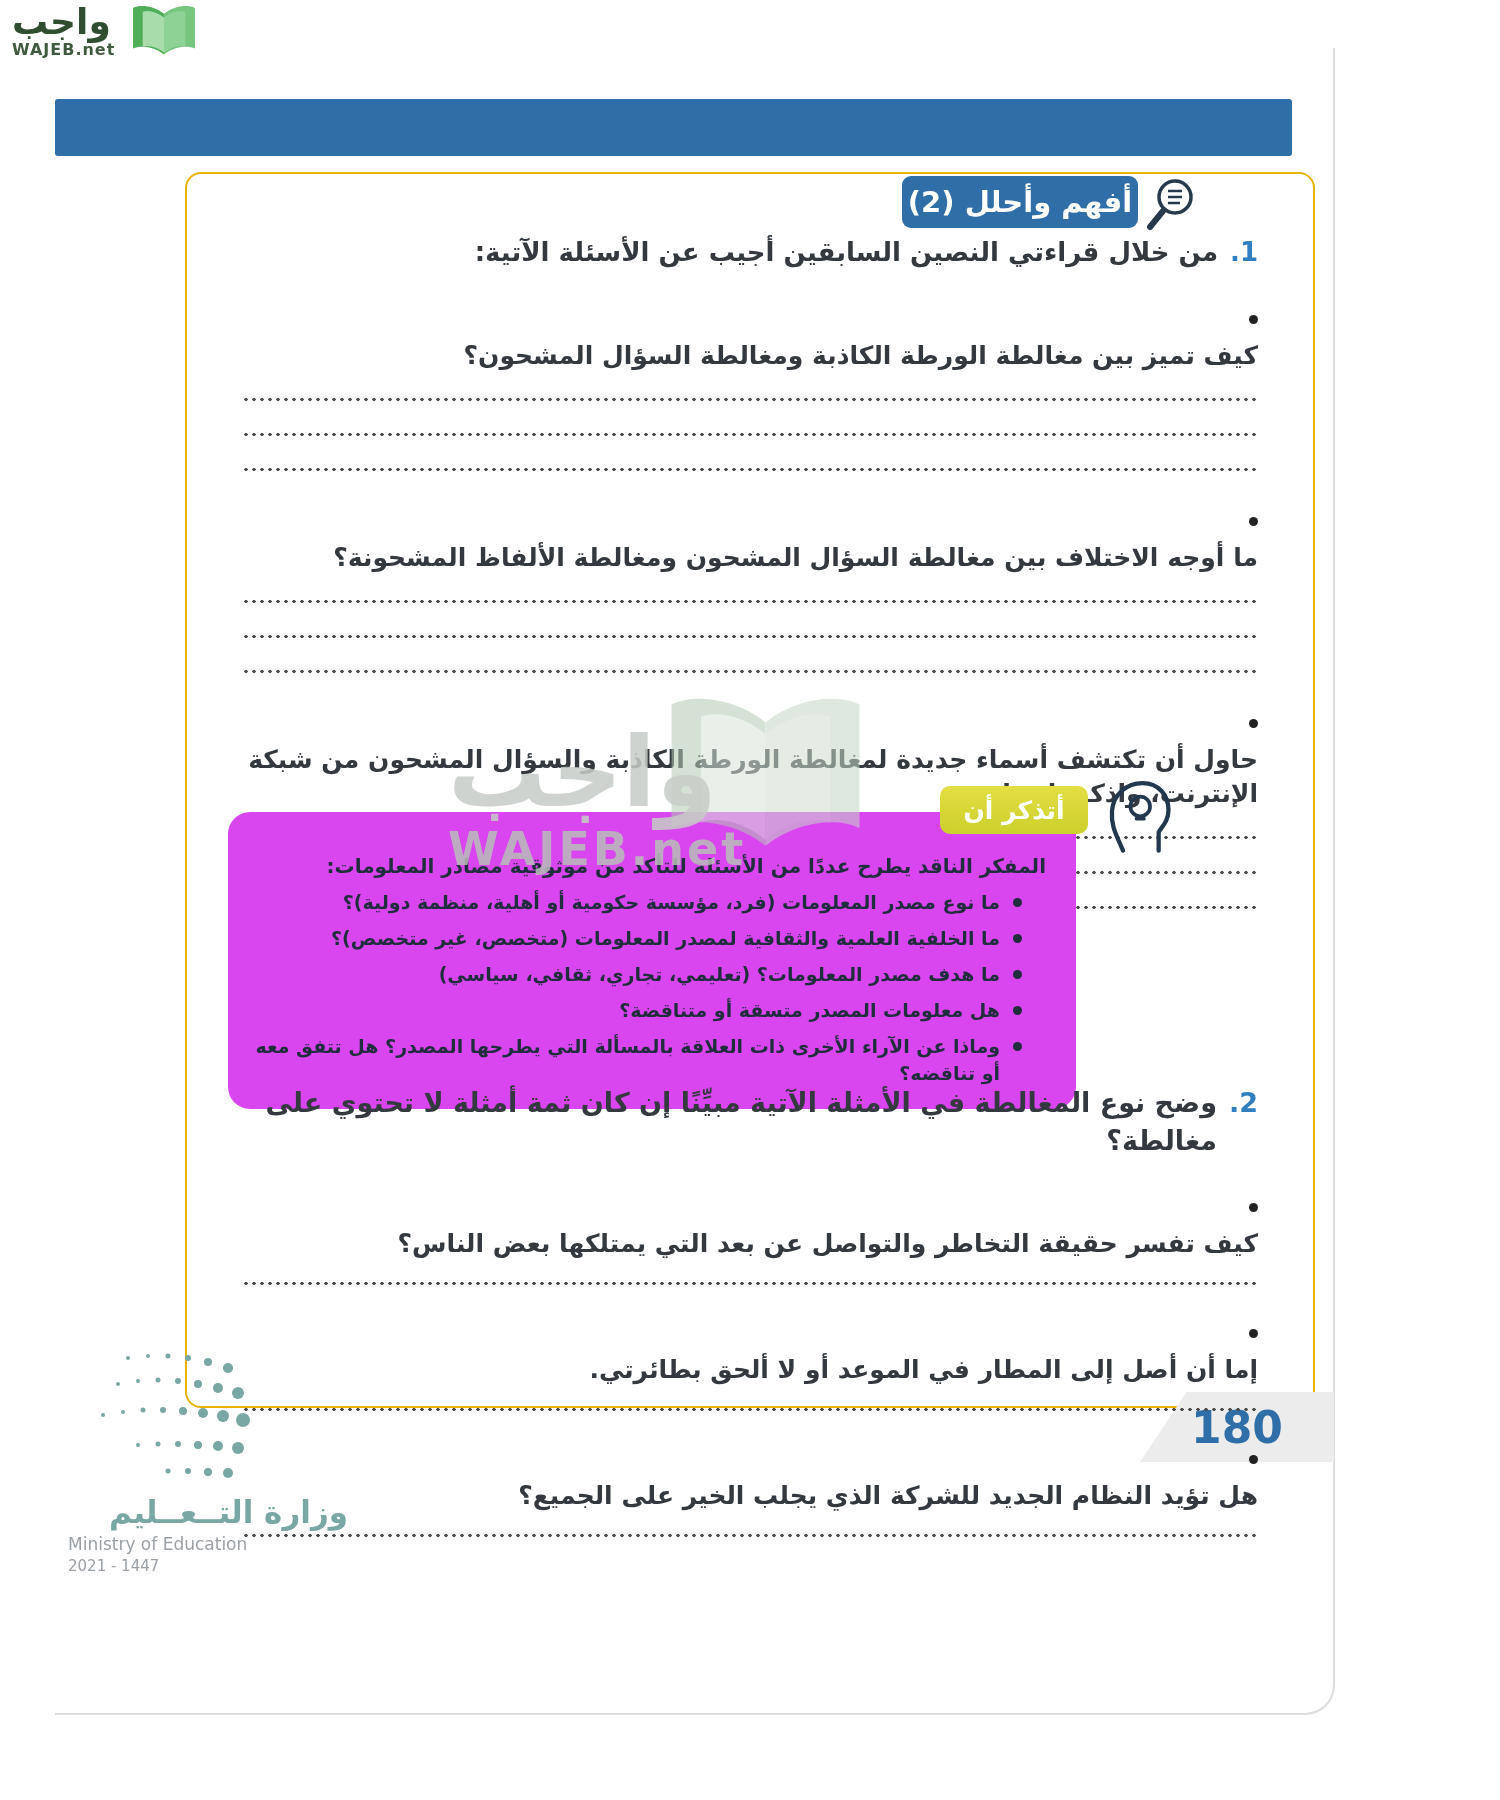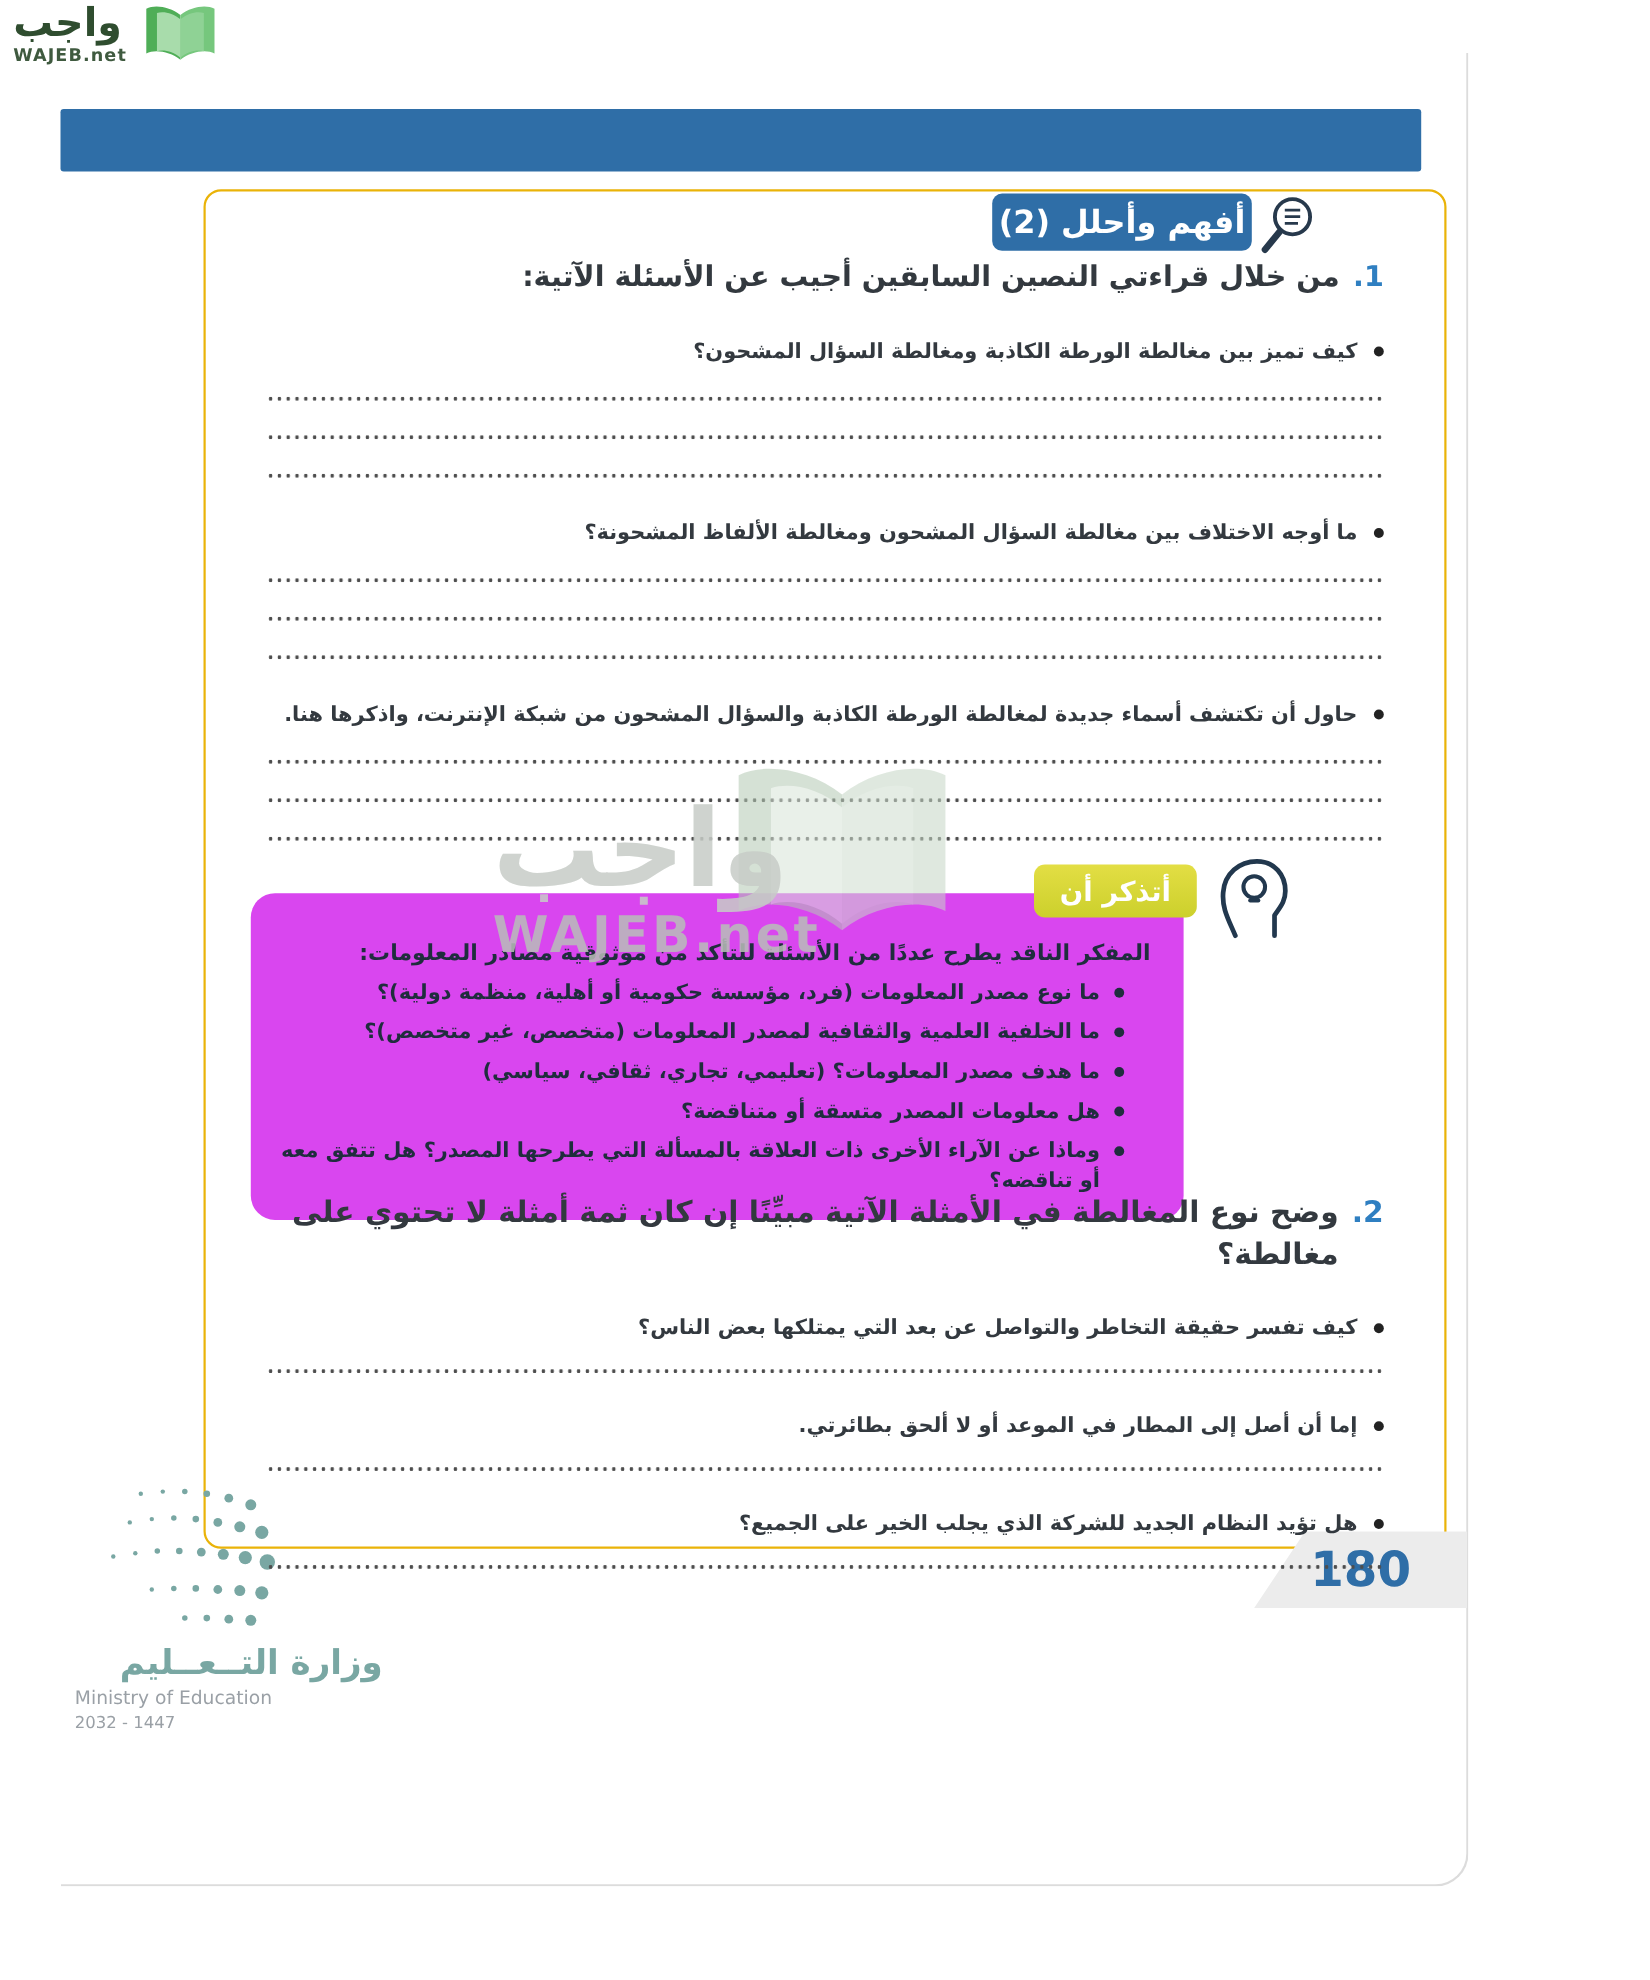--- a/index.html
+++ b/index.html
@@ -26,21 +26,21 @@
     border-radius:9px;display:flex;align-items:center;justify-content:center;
     color:#fff;font-size:29px;font-weight:700;z-index:6;}
   .magnifier{position:absolute;top:0px;right:112px;width:62px;height:62px;z-index:6;}
   
   .q1-section{position:absolute;top:60px;right:55px;left:55px;z-index:2;}
   .q2-section{position:absolute;top:910px;right:55px;left:55px;z-index:2;}
   .q-heading{display:flex;gap:12px;font-size:26px;font-weight:700;line-height:36px;color:#33393f;}
   .q2-section .q-heading{font-size:27px;line-height:38px;}
   .q-num{color:#2f7fc1;flex:0 0 auto;}
   .bullet-row{display:flex;align-items:flex-start;gap:15px;margin-top:32px;
-    font-size:19px;font-weight:700;line-height:34px;color:#33393f;}
+    font-size:25px;font-weight:700;line-height:34px;color:#33393f;flex-direction:column;}
   .q2-section .bullet-row{margin-top:30px;}
   .bdot{width:9px;height:9px;border-radius:50%;background:#222;margin-top:13px;flex:0 0 auto;}
   .dots-group .dotline{margin-top:30px;}
   .dots-group .dotline:first-child{margin-top:24px;}
   .dotline{height:5px;background-image:radial-gradient(circle,#4d4d4d 1.5px,transparent 1.9px);
     background-size:8px 5px;background-repeat:repeat-x;background-position:right center;}
   .q2-section .dotline{margin-top:20px;}
   
   .remember-section{position:absolute;top:612px;right:55px;left:55px;height:290px;z-index:2;}
   .remember-badge{position:absolute;top:0;right:170px;width:148px;height:48px;z-index:6;
@@ -256,18 +256,18 @@
           <circle cx="70" cy="97" r="2"></circle>
         <circle cx="160" cy="125" r="5"></circle>
           <circle cx="140" cy="124" r="4"></circle>
           <circle cx="120" cy="123" r="3"></circle>
           <circle cx="100" cy="123" r="2.5"></circle>
       </g>
     </svg>
   </span>
   <div class="ministry-ar">وزارة التــعــليم</div>
   <div class="ministry-en">Ministry of Education</div>
-  <div class="ministry-year">2032 - 1447</div>
+  <div class="ministry-year">2021 - 1447</div>
 </div>
 
 <div class="page-tab">
   <span class="page-num">180</span>
 </div>
 
 </body></html>

